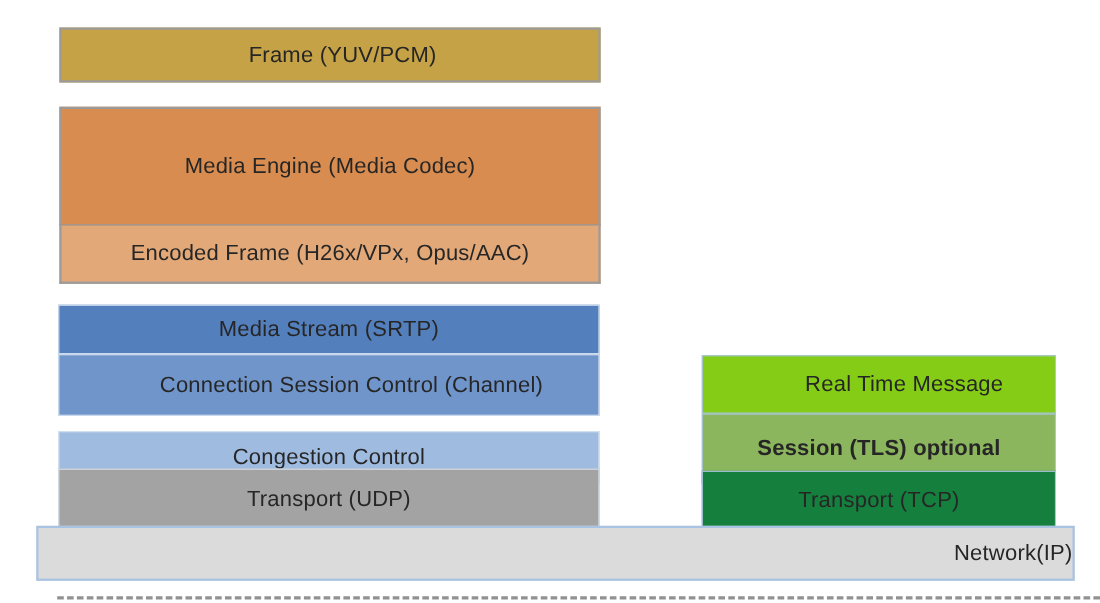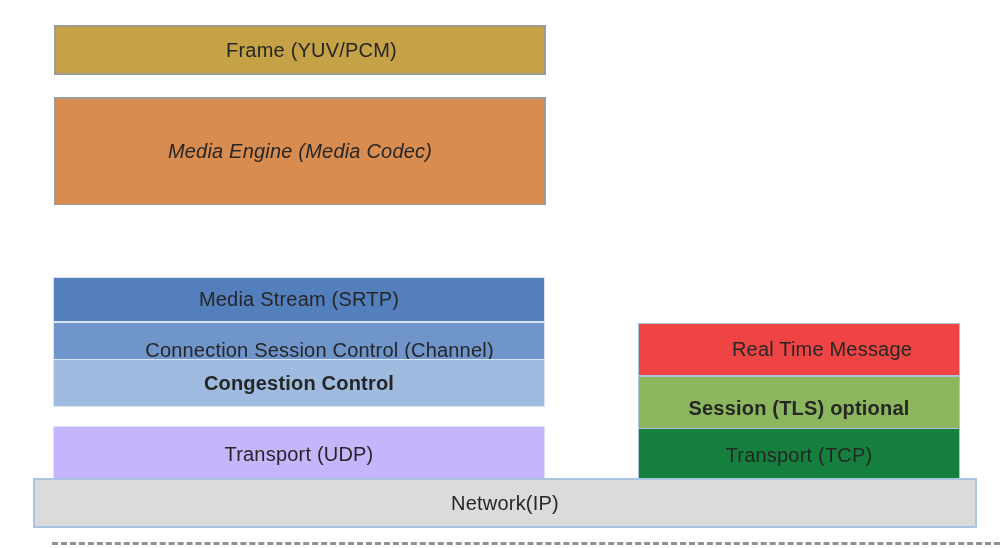--- a/index.html
+++ b/index.html
@@ -21,27 +21,27 @@
     align-items: center;
     justify-content: center;
     box-sizing: border-box;
     font-size: 20px;
     color: #262626;
     letter-spacing: 0.2px;
     text-align: center;
   }
   
   .frame-box        { left: 54px;  top: 25px;  width: 492px; height: 50px;  border: 2px solid #9b9b9b; }
-  .media-engine-box { left: 54px;  top: 97px;  width: 492px; height: 108px; border: 2px solid #9b9b9b; border-bottom: 1px solid #9b9b9b; font-style: italic; }
+  .media-engine-box { left: 54px;  top: 97px;  width: 492px; height: 108px; border: 2px solid #9b9b9b; border-bottom: 1px solid #9b9b9b; }
   .encoded-box      { left: 54px;  top: 204px; width: 492px; height: 54px;  border: 2px solid #9b9b9b; border-top: 1px solid #8f8f8f; }
   
   .blue-row  { left: 53px; width: 492px; border: 1px solid #d9e4f2; }
   .blue-1 { top: 277px; height: 45px; }
   .blue-2 { top: 322px; height: 56px; padding-left: 41px; }
-  .blue-3 { top: 359px; height: 48px; font-weight: bold; }
+  .blue-3 { top: 392px; height: 48px; }
   .blue-4 { top: 426px; height: 56px; }
   
   .green-row { left: 638px; width: 322px; border: 1px solid #a9c4de; }
   .green-1 { top: 323px; height: 53px; }
   .green-2 { top: 376px; height: 64px; font-weight: bold; }
   .green-3 { top: 428px; height: 54px; }
   
   .network-bar {
     left: 33px; top: 478px; width: 944px; height: 50px;
     border: 2px solid #a9c4e2;
@@ -61,43 +61,46 @@
 <div class="canvas">
 
   <div class="layer frame-box" style="background: rgb(197, 162, 69); padding-left: 23px;">
     <span>Frame (YUV/PCM)</span>
   </div>
 
   <div class="layer media-engine-box" style="background: rgb(217, 140, 79);">
     <span>Media Engine (Media Codec)</span>
   </div>
 
+  <div class="layer encoded-box" style="background: rgb(226, 168, 120);">
+    <span>Encoded Frame (H26x/VPx, Opus/AAC)</span>
+  </div>
 
   <div class="layer blue-row blue-1" style="background: rgb(83, 127, 188);">
     <span>Media Stream (SRTP)</span>
   </div>
   <div class="layer blue-row blue-2" style="background: rgb(112, 149, 203);">
     <span>Connection Session Control (Channel)</span>
   </div>
   <div class="layer blue-row blue-3" style="background: rgb(159, 187, 223);">
     <span>Congestion Control</span>
   </div>
-  <div class="layer blue-row blue-4" style="background: #c4b5fd;">
+  <div class="layer blue-row blue-4" style="background: #a3a3a3;">
     <span>Transport (UDP)</span>
   </div>
 
-  <div class="layer green-row green-1" style="background: #ef4444; padding-left: 46px;">
+  <div class="layer green-row green-1" style="background: #84cc16; padding-left: 46px;">
     <span>Real Time Message</span>
   </div>
   <div class="layer green-row green-2" style="background: rgb(140, 182, 94);">
     <span>Session (TLS) optional</span>
   </div>
   <div class="layer green-row green-3" style="background: #15803d;">
     <span>Transport (TCP)</span>
   </div>
 
-  <div class="layer network-bar" style="background: rgb(219, 219, 219);">
+  <div class="layer network-bar" style="background: rgb(219, 219, 219); justify-content: flex-end;">
     <span>Network(IP)</span>
   </div>
 
   <div class="bottom-dashes"></div>
 
 </div>
 
 </body></html>

